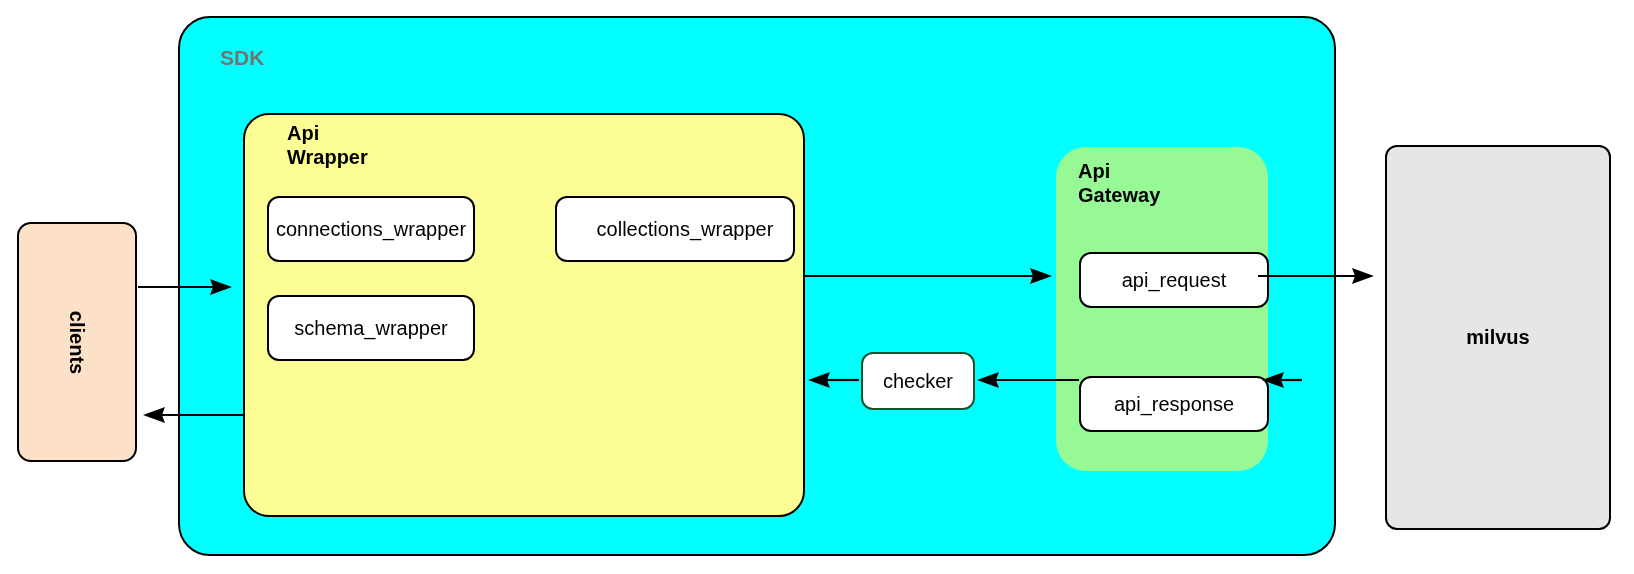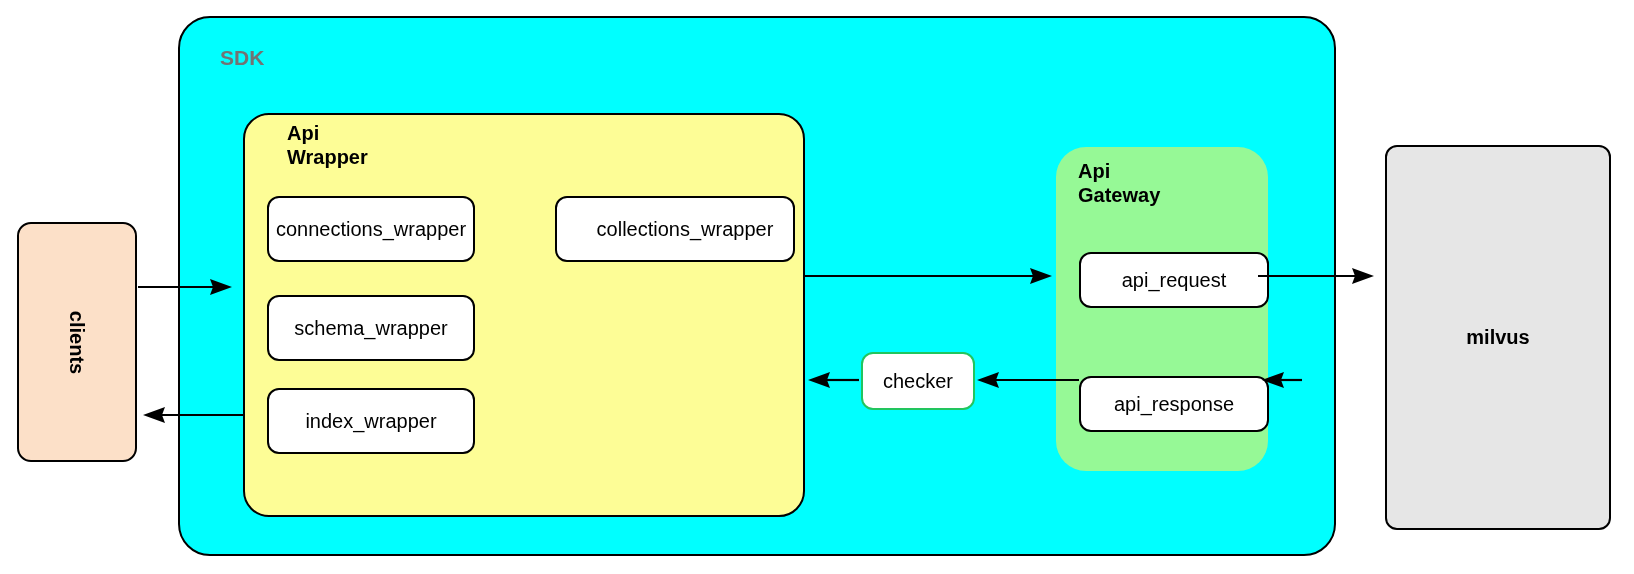--- a/index.html
+++ b/index.html
@@ -135,21 +135,21 @@
     transform: rotate(90deg);
     white-space: nowrap;
   }
 
   .checker-box {
     left: 861px;
     top: 352px;
     width: 114px;
     height: 58px;
     background: #ffffff;
-    border: 2px solid #22c55e;
+    border: 2px solid #14532d;
     border-radius: 12px;
     font-size: 20px;
     color: #000000;
   }
 
   .milvus-box {
     left: 1375px;
     top: 145px;
     width: 226px;
     height: 385px;
@@ -183,21 +183,20 @@
     <div class="sdk-label">SDK</div>
 
   </div>
 
   <div class="node wrapper-box">
     <div class="wrapper-label">Api
 Wrapper</div>
 
     <div class="node leaf w-c1 w-r1">connections_wrapper</div>
     <div class="node leaf w-c1 w-r2">schema_wrapper</div>
-    <div class="node leaf w-c1 w-r3">index_wrapper</div>
 
     <div class="node leaf w-c2 w-r1">collections_wrapper</div>
   </div>
 
   <div class="node checker-box">checker</div>
 
   <div class="node gateway-box">
     <div class="gateway-label">Api
 Gateway</div>
     <div class="node leaf g-item g-r1">api_request</div>

